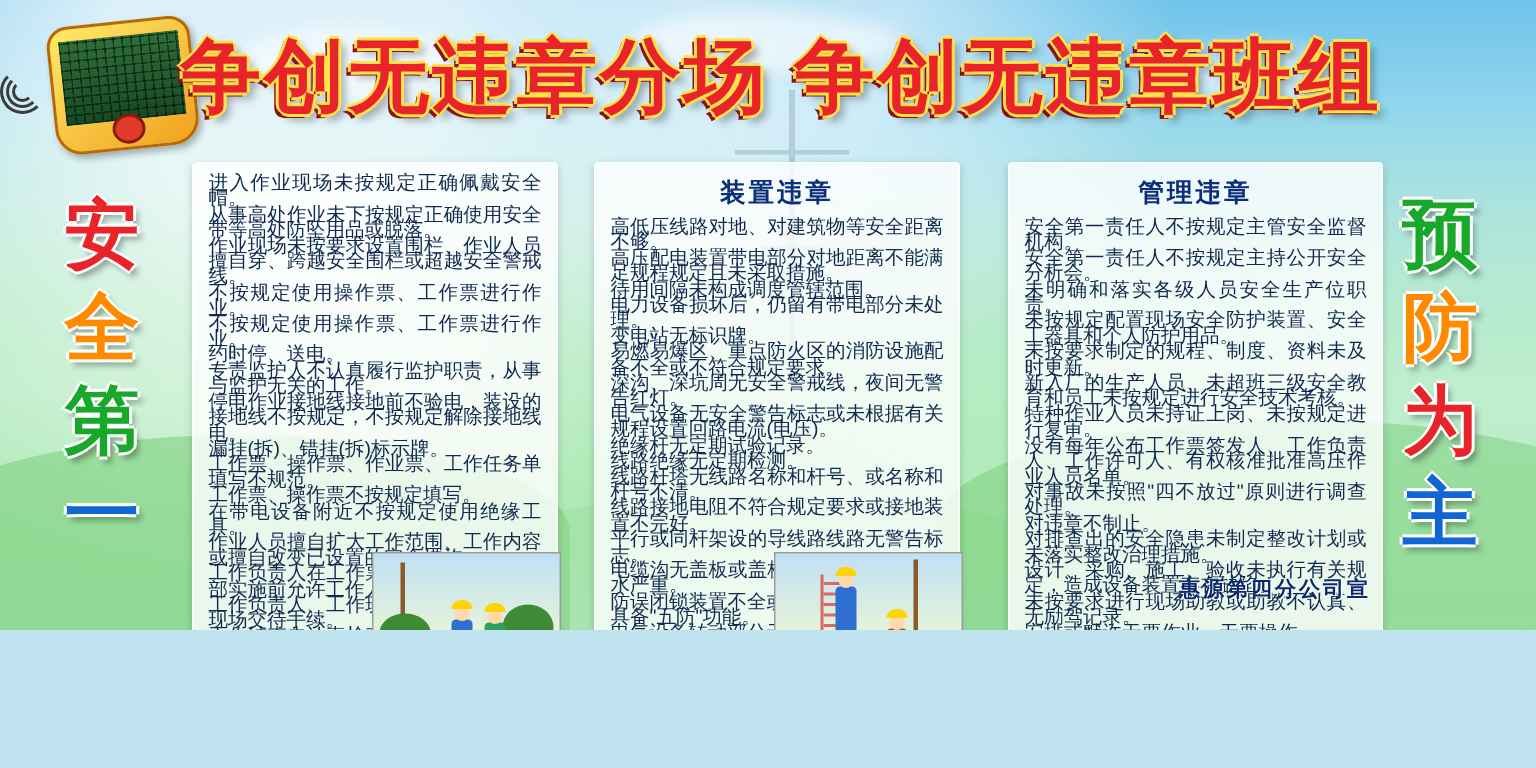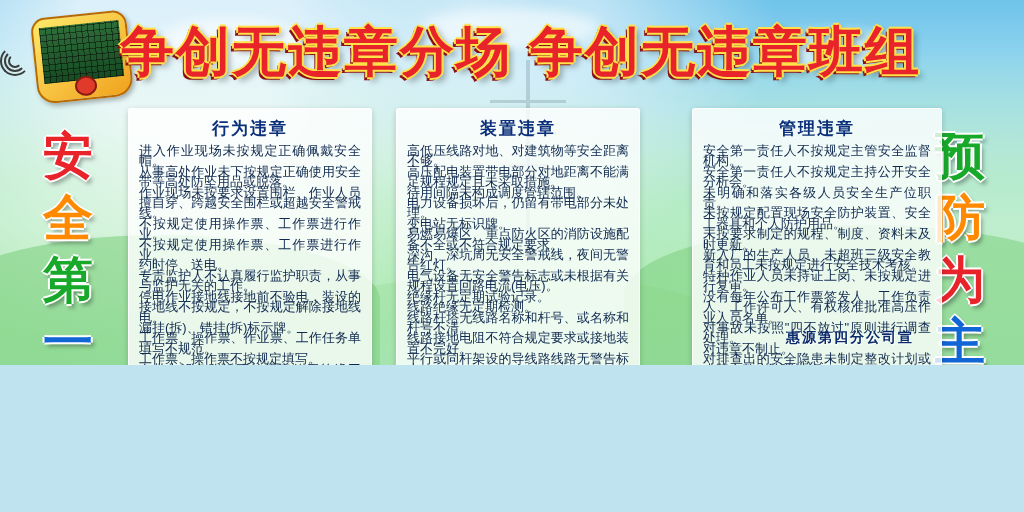--- a/index.html
+++ b/index.html
@@ -2,21 +2,21 @@
 <html><head>
 <meta charset="utf-8">
 <style>
   html,body{margin:0;padding:0;}
   body{
     width:1024px;height:512px;overflow:hidden;
     font-family:"Liberation Sans","DejaVu Sans",sans-serif;
     background:#bfe4ef;
   }
   #poster{
-    position:relative;width:1024px;height:365px;overflow:hidden;
+    position:relative;width:1024px;height:420px;overflow:hidden;
     background:
       radial-gradient(circle at 18% 8%, rgba(255,255,255,.75) 0 12%, rgba(255,255,255,0) 40%),
       radial-gradient(circle at 52% 4%, rgba(255,255,255,.55) 0 10%, rgba(255,255,255,0) 38%),
       radial-gradient(ellipse at 8% 70%, rgba(150,230,150,.55) 0 24%, rgba(150,230,150,0) 60%),
       radial-gradient(ellipse at 95% 72%, rgba(160,235,160,.45) 0 22%, rgba(160,235,160,0) 58%),
       linear-gradient(180deg,#6fc3ea 0%, #93d6ef 18%, #bfe6f3 42%, #d8f0f3 62%, #cfeee2 80%, #bfe9d8 100%);
   }
   
   .cloud{position:absolute;border-radius:50%;background:rgba(255,255,255,.55);filter:blur(6px);}
   
@@ -65,21 +65,21 @@
   .panel h3{
     margin:0 0 6px 0;text-align:center;font-size:17px;font-weight:bold;
     color:#0b2f7a;letter-spacing:2px;
   }
   .panel .body{
     font-size:13px;line-height:10.4px;color:#10294f;text-align:justify;
     white-space:pre-wrap;
   }
   .panel.p1{left:128px;width:244px;height:362px;}
   .panel.p2{left:396px;width:244px;height:362px;}
-  .panel.p3{left:692px;width:250px;height:362px;}
+  .panel.p3{left:672px;width:250px;height:362px;}
   
   .illus{
     position:absolute;border:1px solid #9a9a9a;background:#cfd9bf;overflow:hidden;
   }
   .illus .cap{
     position:absolute;left:0;right:0;bottom:0;background:rgba(255,255,255,.82);
     font-size:5px;line-height:6px;color:#222;padding:1px 2px;
   }
   .il1{left:248px;top:368px;width:124px;height:100px;}
   .il2{left:516px;top:368px;width:124px;height:100px;}
@@ -161,21 +161,20 @@
   </div>
 
   <div class="vslogan right">
     <div class="vchar c2">预</div>
     <div class="vchar c1">防</div>
     <div class="vchar c0">为</div>
     <div class="vchar c3">主</div>
   </div>
 
   <div class="panel p1">
-    <h3>行为违章</h3>
     <div class="body">进入作业现场未按规定正确佩戴安全帽。
 从事高处作业未下按规定正确使用安全带等高处防坠用品或脱落。
 作业现场未按要求设置围栏、作业人员擅自穿、跨越安全围栏或超越安全警戒线。
 不按规定使用操作票、工作票进行作业。
 不按规定使用操作票、工作票进行作业。
 约时停、送电。
 专责监护人不认真履行监护职责，从事与监护无关的工作。
 停电作业接地线接地前不验电，装设的接地线不按规定，不按规定解除接地线电。
 漏挂(拆)、错挂(拆)标示牌。
 工作票、操作票、作业票、工作任务单填写不规范。

